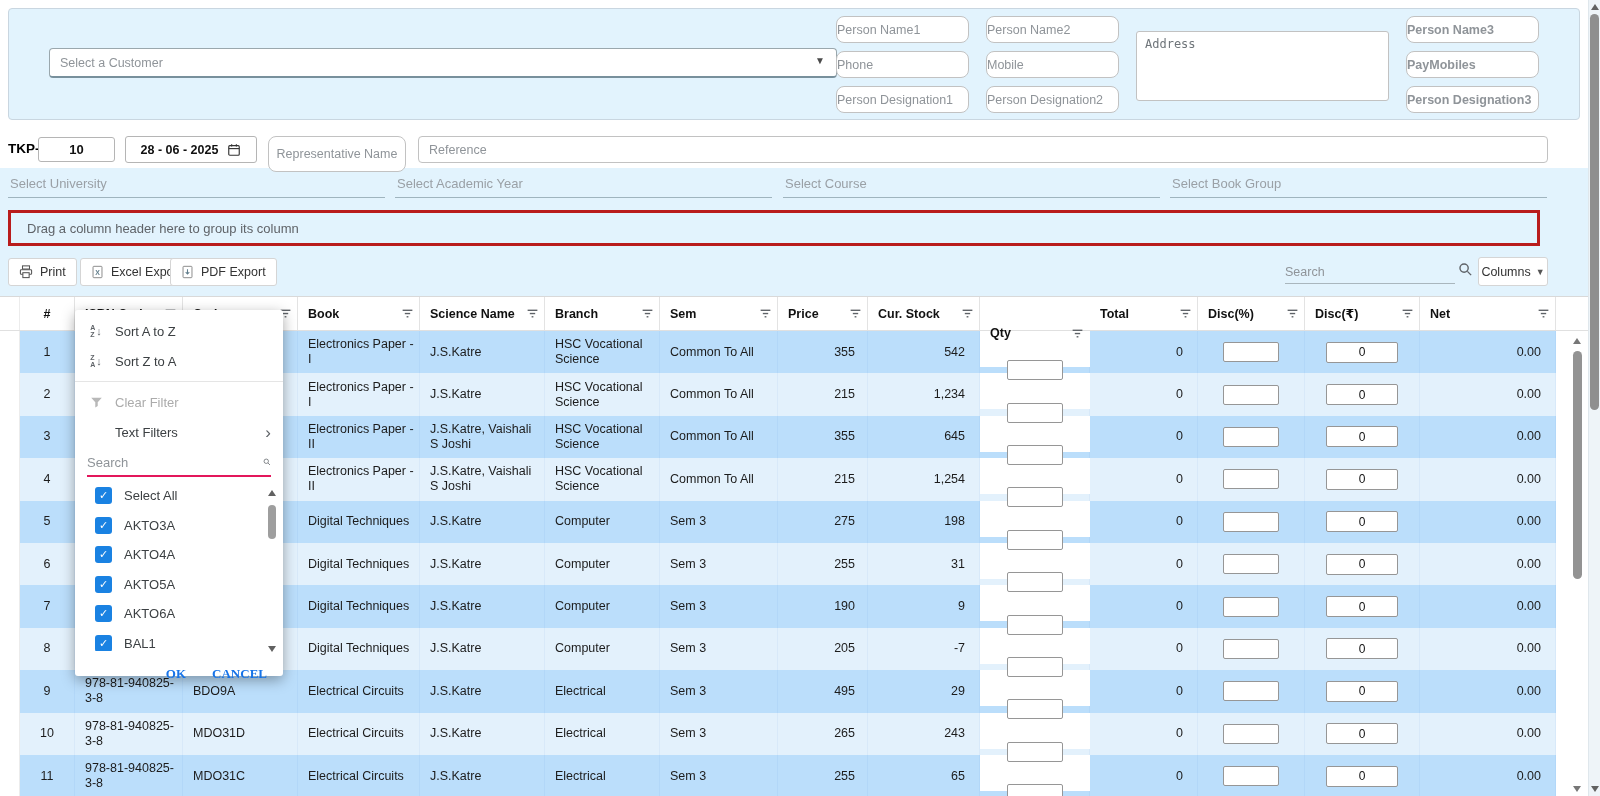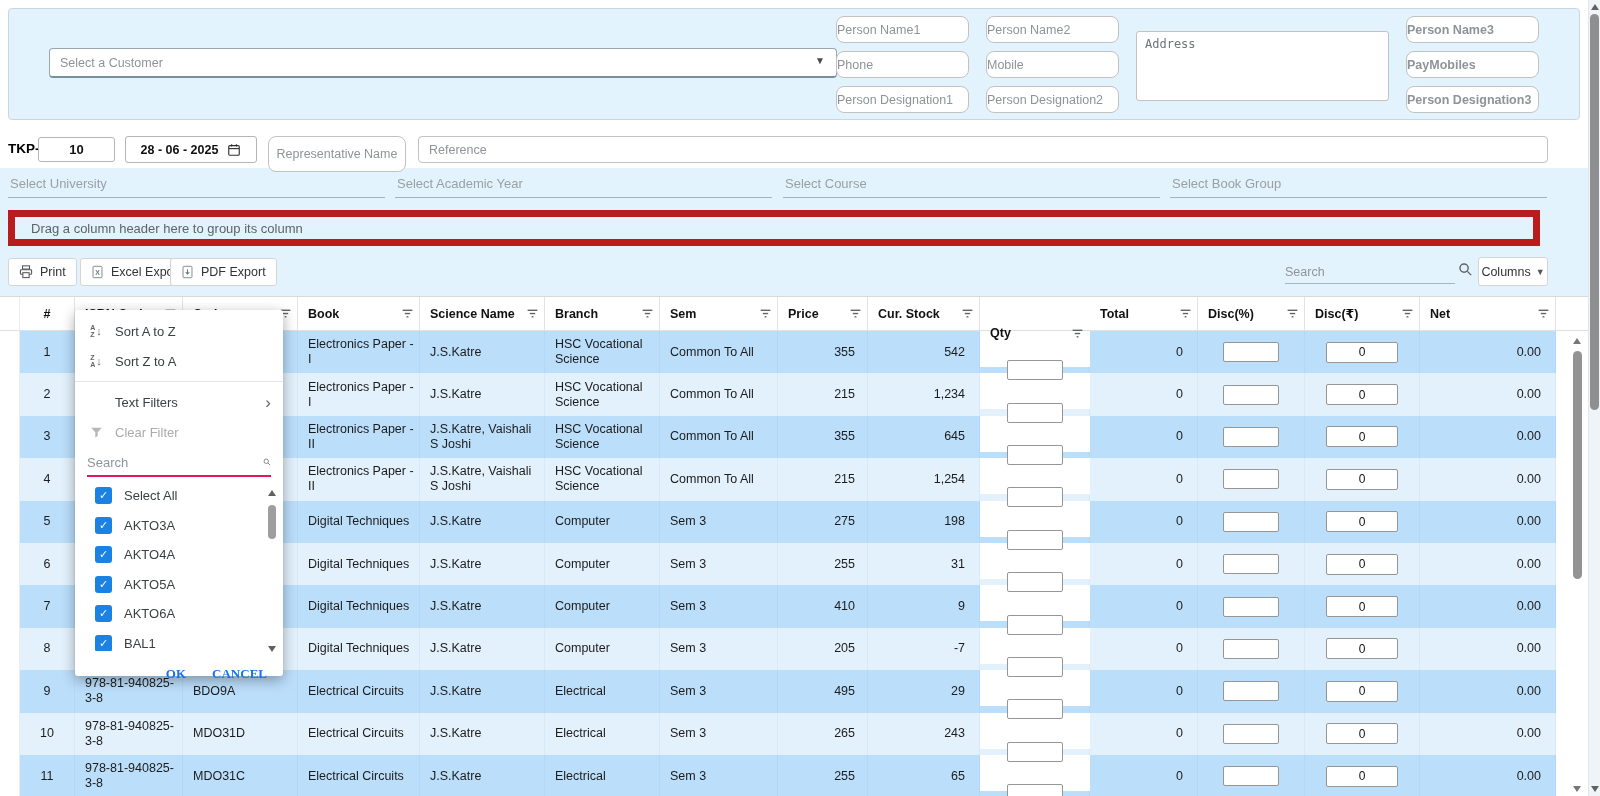--- a/index.html
+++ b/index.html
@@ -40,21 +40,21 @@
   .ref-input { left:418px; top:136px; width:1130px; height:27px; border:1px solid #c2c2c2; border-radius:4px;
                padding:0 10px; font-size:12.5px; }
 
   
   .selector { top:170px; height:28px; border-bottom:1px solid #9fb4be; display:flex; align-items:flex-end;
               padding:0 0 6px 2px; font-size:13px; color:#9aa0a6; cursor:pointer; }
   .sel1 { left:8px; width:377px; } .sel2 { left:395px; width:377px; }
   .sel3 { left:783px; width:377px; } .sel4 { left:1170px; width:377px; }
 
   
-  .group-box { left:8px; top:210px; width:1532px; height:36px; border:7px solid #b91c1c;
+  .group-box { left:8px; top:210px; width:1532px; height:36px; border:3px solid #b91c1c;
                display:flex; align-items:center; padding-left:16px; font-size:13px; color:#5f6368; }
 
   
   .tbtn { top:258px; height:28px; background:#fff; border:1px solid #d5d5d5; border-radius:3px;
           display:flex; align-items:center; gap:7px; padding:0 10px; font-size:12.5px; color:#333; cursor:pointer; }
   .tb-print { left:8px; } .tb-excel { left:80px; } .tb-pdf { left:170px; }
   .search-wrap { left:1285px; top:260px; width:170px; height:24px; border-bottom:1px solid #a9b6bd;
                  display:flex; align-items:center; }
   .search-wrap input { border:none; background:transparent; width:100%; font-size:12.5px; color:#333; }
   .search-icon-tb { left:1458px; top:262px; }
@@ -666,21 +666,21 @@
     <div class="td c4 pad">
           <span>J.S.Katre</span>
         </div>
     <div class="td c5 pad">
           <span>Computer</span>
         </div>
     <div class="td c6 pad">
           <span>Sem 3</span>
         </div>
     <div class="td c7 ar12">
-          <span>410</span>
+          <span>190</span>
         </div>
     <div class="td c8 ar">
           <span>9</span>
         </div>
     <div class="td c9 ctr">
           <input class="cell-input qty-i" style="">
         </div>
     <div class="td c10 ar">
           <span>0</span>
         </div>
@@ -896,32 +896,32 @@
     <span class="ficon azicon">
       <span class="az-letters">
           <span>Z</span>
           <span>A</span>
         </span>
       <span class="az-arrow">↓</span>
     </span>
     <span>Sort Z to A</span>
   </div>
   <div class="fdivider"></div>
+  <div class="fitem fgray">
+    <span class="ficon">
+      <svg width="13" height="13" viewBox="0 0 16 16">
+          <path d="M1.5 2h13l-5 5.8v4.4l-3 1.8V7.8z" fill="#b8b8b8"></path>
+        </svg>
+    </span>
+    <span>Clear Filter</span>
+  </div>
   <div class="fitem">
     <span class="ficon"></span>
     <span>Text Filters</span>
     <span class="fchevron">›</span>
-  </div>
-  <div class="fitem fgray">
-    <span class="ficon">
-      <svg width="13" height="13" viewBox="0 0 16 16">
-          <path d="M1.5 2h13l-5 5.8v4.4l-3 1.8V7.8z" fill="#b8b8b8"></path>
-        </svg>
-    </span>
-    <span>Clear Filter</span>
   </div>
   <div class="fsearch">
     <input placeholder="Search" style="">
     <svg width="14" height="14" viewBox="0 0 16 16">
       <circle cx="6.5" cy="6.5" r="4.4" fill="none" stroke="#5f6368" stroke-width="1.5"></circle>
       <line x1="10" y1="10" x2="14" y2="14" stroke="#5f6368" stroke-width="1.5"></line>
     </svg>
   </div>
   <div class="flist">
   <div class="fopt">

